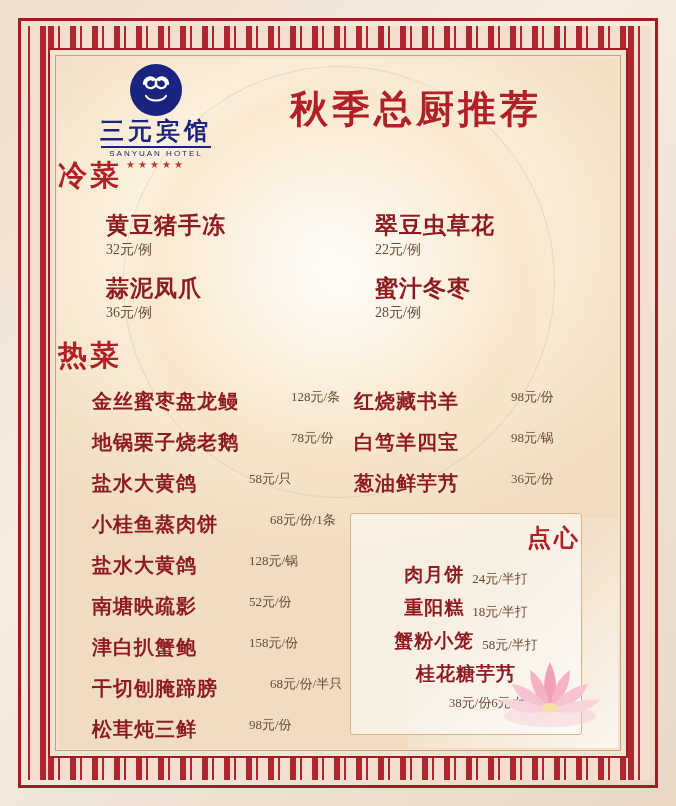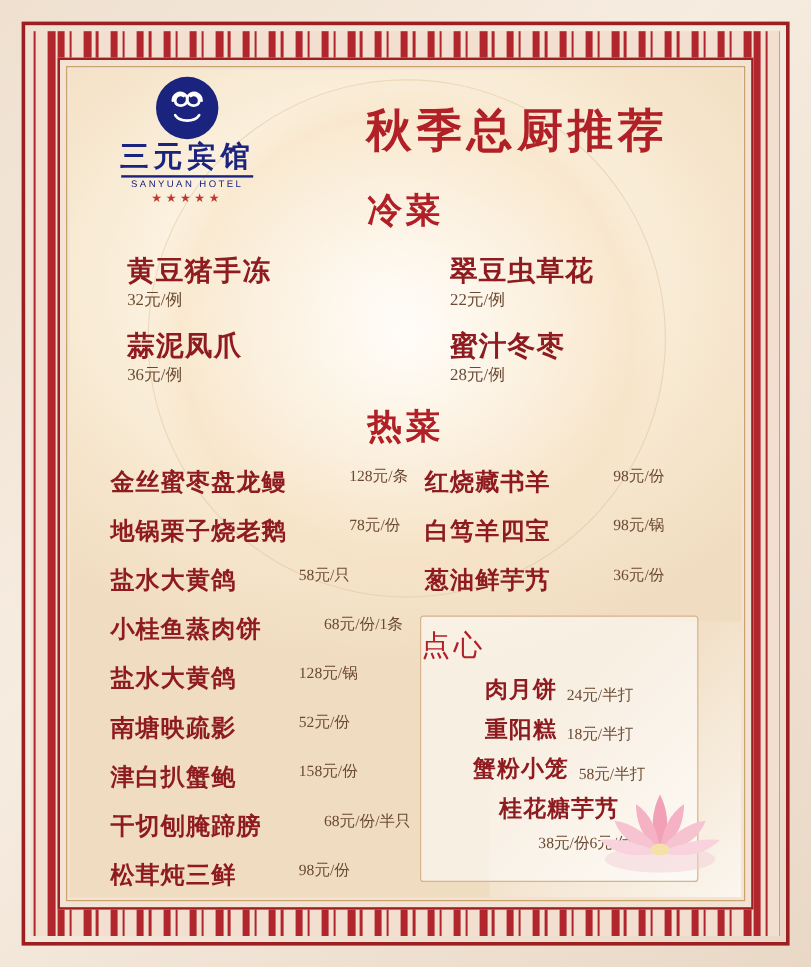--- a/index.html
+++ b/index.html
@@ -131,31 +131,31 @@
   .logo-stars {
     color: #c0392b;
     font-size: 10px;
     letter-spacing: 3px;
     margin-top: 1px;
   }
 
   
   .main-title {
     position: absolute;
-    left: 183px;
+    left: 168px;
     top: 26px;
     width: 380px;
     text-align: center;
     font-size: 38px;
     font-weight: bold;
     color: #b02026;
     letter-spacing: 4px;
   }
   .section-title {
-    text-align: center;
+    text-align: left;
     font-size: 29px;
     font-weight: bold;
     color: #b02026;
     letter-spacing: 3px;
   }
   #cold-title { position: absolute; left: 0; right: 0; top: 98px; }
   #hot-title  { position: absolute; left: 0; right: 0; top: 278px; }
 
   
   .cold-block {
@@ -223,23 +223,23 @@
     top: 455px;
     width: 232px;
     height: 222px;
     background: rgba(255,255,255,0.55);
     border: 1px solid #d8b38b;
     border-radius: 3px;
     box-sizing: border-box;
     padding-top: 8px;
   }
   .dimsum-title {
-    text-align: left;
+    text-align: right;
     font-size: 24px;
-    font-weight: normal;
+    font-weight: bold;
     color: #b02026;
     letter-spacing: 3px;
     margin-bottom: 8px;
   }
   .dimsum-row {
     display: flex;
     align-items: flex-end;
     justify-content: center;
     margin-bottom: 7px;
     white-space: nowrap;

